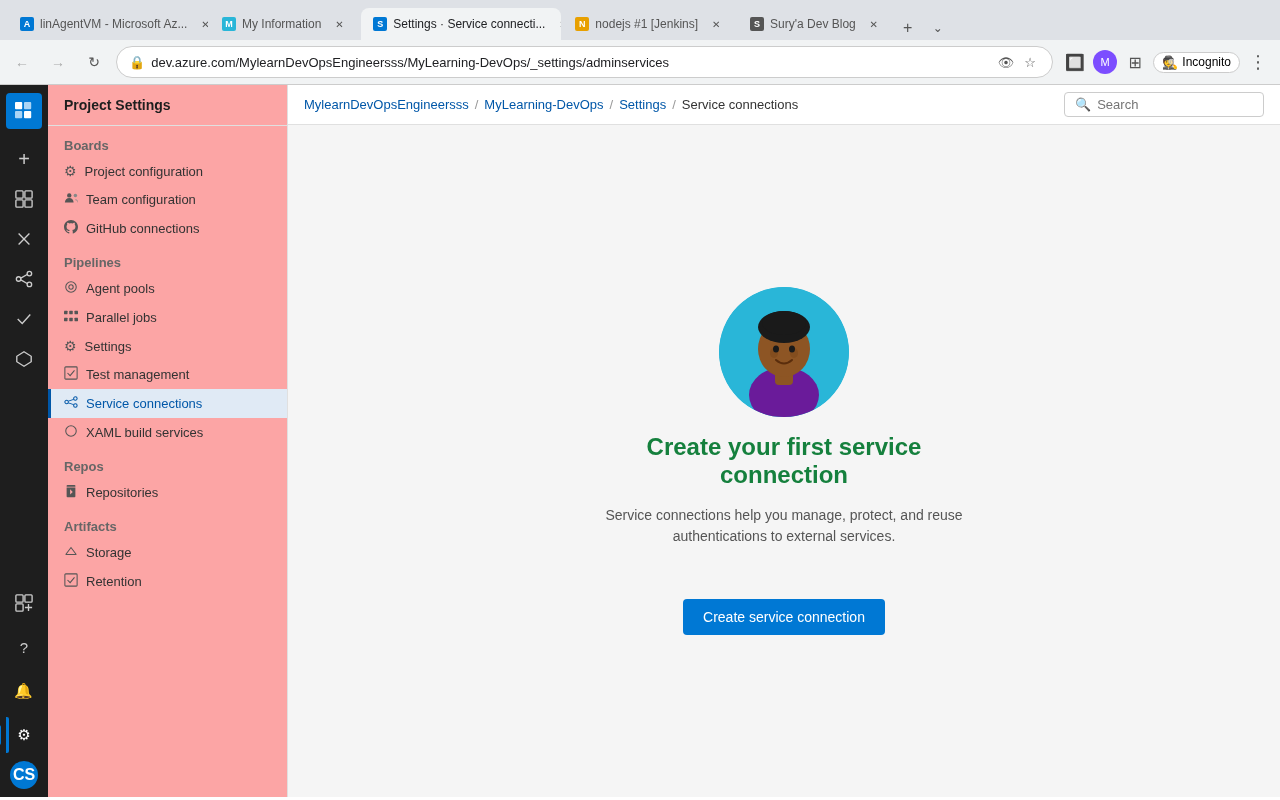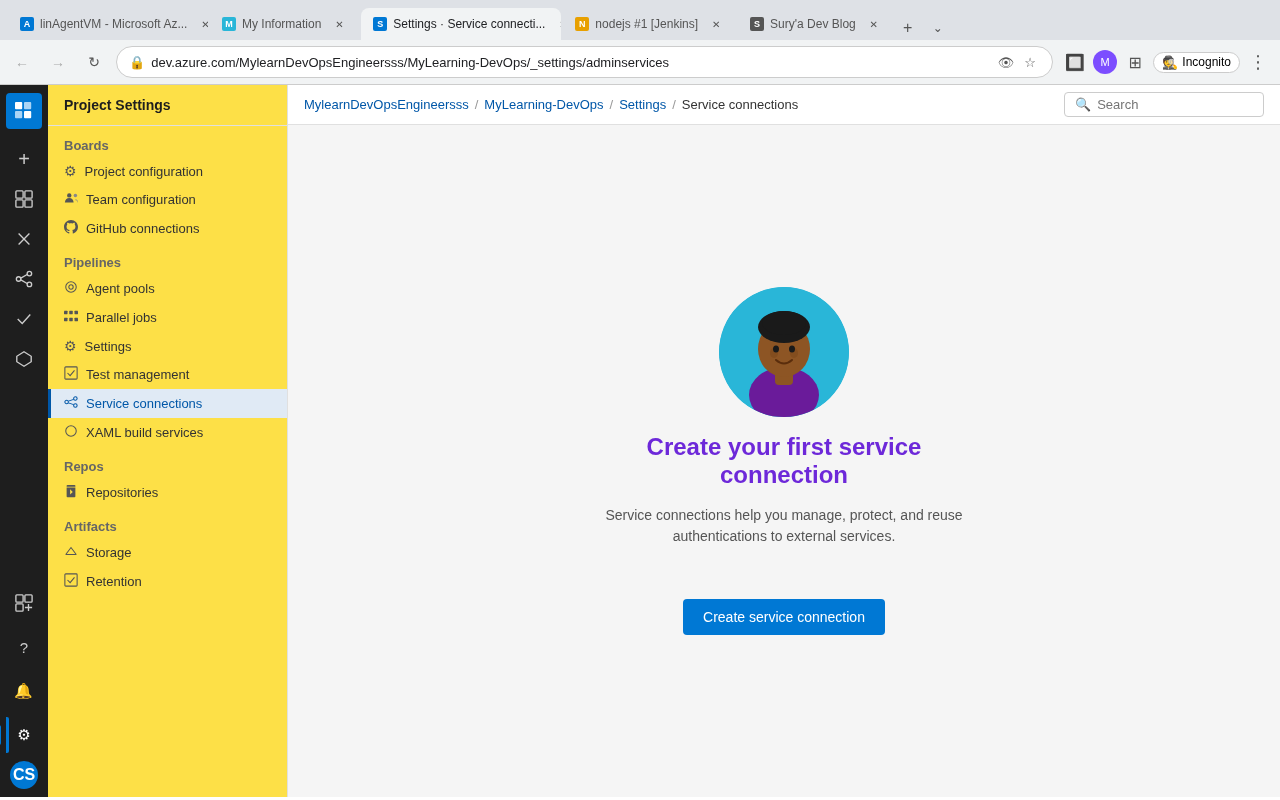--- a/index.html
+++ b/index.html
@@ -30,21 +30,21 @@
     .app { display: flex; height: calc(800px - 88px); }
 
     
     .activity-bar { width: 48px; background: #1e1e1e; display: flex; flex-direction: column; align-items: center; padding: 8px 0; gap: 4px; flex-shrink: 0; }
     .activity-icon { width: 36px; height: 36px; border-radius: 4px; display: flex; align-items: center; justify-content: center; color: #ccc; font-size: 18px; cursor: pointer; position: relative; }
     .activity-icon.active { color: #fff; }
     .activity-icon.active::before { content: ''; position: absolute; left: -8px; top: 50%; transform: translateY(-50%); width: 3px; height: 20px; background: #0078d4; border-radius: 0 2px 2px 0; }
     .avatar-circle { width: 28px; height: 28px; border-radius: 50%; background: #0078d4; color: #fff; display: flex; align-items: center; justify-content: center; font-size: 16px; font-weight: bold; }
 
     
-    .sidebar { width: 240px; background: #fde047; border-right: 1px solid #e0e0e0; overflow-y: auto; flex-shrink: 0; }
+    .sidebar { width: 240px; background: #fca5a5; border-right: 1px solid #e0e0e0; overflow-y: auto; flex-shrink: 0; }
     .sidebar-header { padding: 12px 16px; font-size: 14px; font-weight: 600; color: #1e1e1e; border-bottom: 1px solid #e0e0e0; }
     .sidebar-section-label { padding: 12px 16px 4px; font-size: 13px; font-weight: 700; color: #666; text-transform: none; }
     .sidebar-item { display: flex; align-items: center; gap: 8px; padding: 6px 16px; cursor: pointer; color: #333; font-size: 13px; }
     .sidebar-item.active { background: #e0eaf5; color: #0057a8; border-left: 3px solid #0057a8; padding-left: 13px; }
     .sidebar-icon { font-size: 14px; color: #555; flex-shrink: 0; }
     .sidebar-item.active .sidebar-icon { color: #0057a8; }
 
     
     .breadcrumb-bar { display: flex; align-items: center; padding: 0 16px; height: 40px; border-bottom: 1px solid #e0e0e0; background: #fff; gap: 6px; }
     .breadcrumb-link { color: #0057a8; font-size: 13px; cursor: pointer; text-decoration: none; }
@@ -53,21 +53,21 @@
     .breadcrumb-search { margin-left: auto; }
     .search-box { display: flex; align-items: center; background: #fff; border: 1px solid #ccc; border-radius: 4px; padding: 4px 10px; gap: 6px; width: 200px; }
     .search-box input { border: none; outline: none; font-size: 13px; color: #333; width: 100%; background: transparent; }
     .search-icon-small { color: #777; font-size: 13px; }
 
     
     .main-content { flex: 1; display: flex; flex-direction: column; background: #f5f5f5; }
     .content-area { flex: 1; display: flex; align-items: center; justify-content: center; }
     .empty-state { display: flex; flex-direction: column; align-items: center; text-align: center; gap: 16px; max-width: 480px; padding: 40px; }
     .empty-state-avatar { width: 130px; height: 130px; border-radius: 50%; background: #29b6d8; display: flex; align-items: center; justify-content: center; overflow: hidden; position: relative; }
-    .empty-state-title { font-size: 24px; font-weight: 700; color: #6d28d9; }
+    .empty-state-title { font-size: 24px; font-weight: 700; color: #15803d; }
     .empty-state-desc { font-size: 14px; color: #555; line-height: 1.5; }
     .create-btn { background: #0078d4; color: #fff; border: none; border-radius: 4px; padding: 10px 20px; font-size: 14px; font-weight: 500; cursor: pointer; margin-top: 36px; }
 
     
     .fav-blue { background: #0078d4; }
   </style>
 </head>
 <body>
 
 <div class="browser-chrome">

